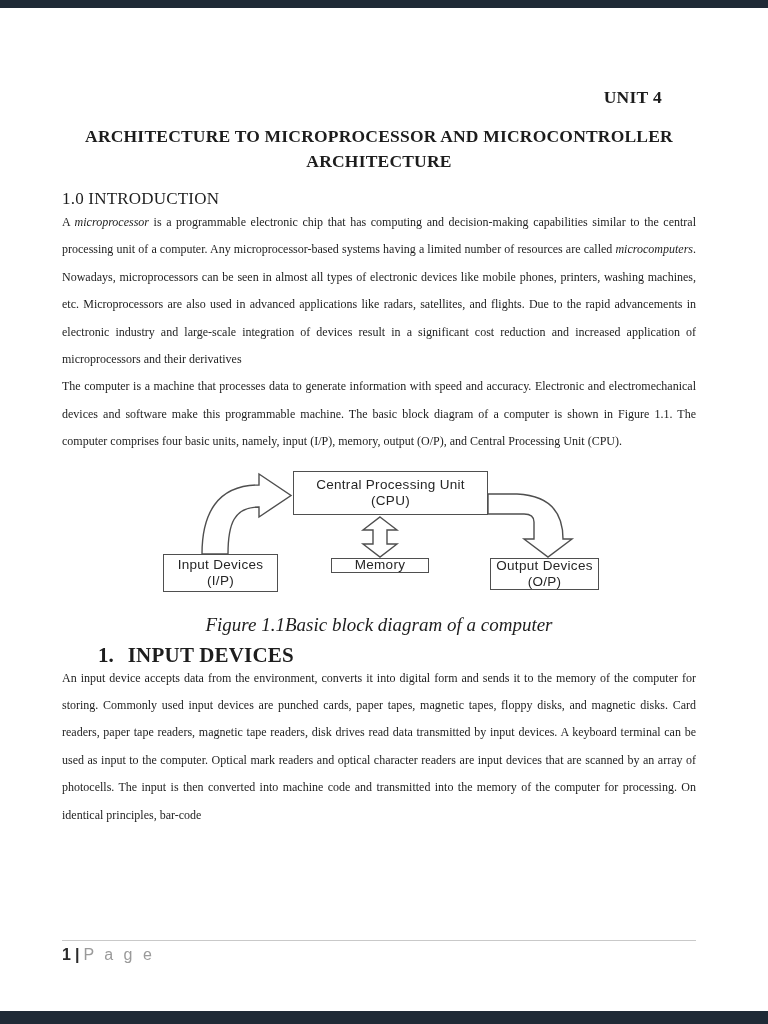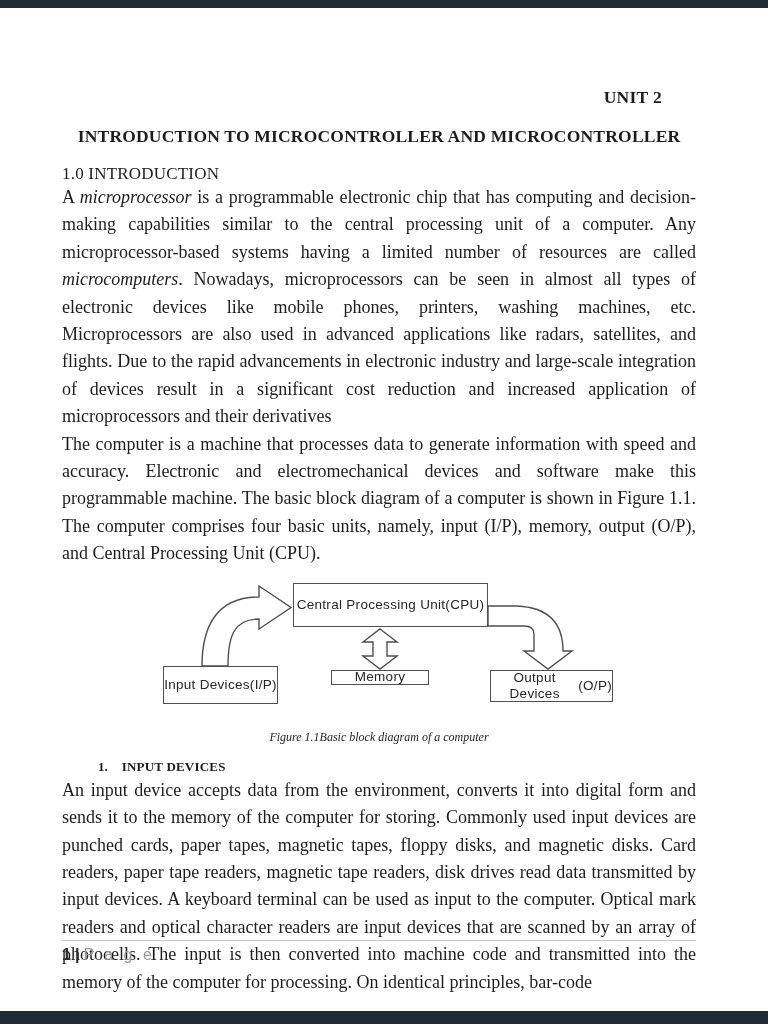--- a/index.html
+++ b/index.html
@@ -13,62 +13,63 @@
   }
   .edge-bar{position:absolute;left:0;width:768px;background:var(--edge);}
   .edge-top{top:0;height:8px;}
   .edge-bottom{bottom:0;height:13px;}
   .content{position:absolute;left:62px;top:0;width:634px;}
   .unit{margin-top:86px;font-size:17.5px;font-weight:bold;text-align:right;
         padding-right:34px;line-height:22px;letter-spacing:.3px;}
   .doc-title{margin-top:16px;text-align:center;font-weight:bold;font-size:17.5px;
         line-height:25px;letter-spacing:.2px;}
   .h-intro{margin-top:15px;font-size:17px;font-weight:normal;line-height:20px;letter-spacing:.2px;}
-  p.body-text{font-size:18px;line-height:27.4px;text-align:justify;}
+  p.body-text{font-size:12px;line-height:27.4px;text-align:justify;}
   .p1{margin-top:0;}
   .p2{margin-top:0;}
   .p3{}
   
   .diagram{position:relative;margin-top:10px;height:136px;}
   .diagram svg{position:absolute;left:0;top:0;}
   .dbox{
     position:absolute;border:1.5px solid var(--line);background:#fff;
-    display:flex;flex-direction:row;align-items:center;justify-content:center;
+    display:flex;flex-direction:column;align-items:center;justify-content:center;
     font-family:"Liberation Sans", sans-serif;font-size:13.5px;line-height:15.5px;
     color:#262626;text-align:center;letter-spacing:.3px;
   }
   .box-cpu{left:231px;top:5px;width:195px;height:44px;}
   .box-input{left:101px;top:88px;width:115px;height:38px;}
   .box-memory{left:269px;top:92px;width:98px;height:15px;}
-  .box-output{left:428px;top:92px;width:123px;height:32px;}
+  .box-output{left:428px;top:92px;width:109px;height:32px;}
   .arrow{fill:#ffffff;stroke:var(--line);stroke-width:1.4;stroke-linejoin:miter;}
-  .caption{margin-top:12px;text-align:center;font-style:italic;font-size:12px;line-height:22px;}
-  .sec-heading{margin-top:9px;padding-left:36px;font-size:13px;font-weight:bold;line-height:20px;}
+  .caption{margin-top:12px;text-align:center;font-style:italic;font-size:19px;line-height:22px;}
+  .sec-heading{margin-top:9px;padding-left:36px;font-size:21px;font-weight:bold;line-height:20px;}
   .sec-heading .sec-label{margin-left:14px;letter-spacing:.2px;}
   
   .footer{
     position:absolute;left:62px;top:940px;width:634px;
     border-top:1px solid var(--rule);padding-top:5px;
     font-family:"Liberation Sans", sans-serif;font-size:16px;
   }
   .footer .num{font-weight:bold;color:#2b2b2b;}
   .footer .sep{color:#2b2b2b;font-weight:bold;margin:0 4px;}
   .footer .pg{color:var(--muted);letter-spacing:3px;}
 </style>
 </head>
 <body>
 
 <div class="edge-bar edge-top"></div>
 
 <div class="content">
 
-  <div class="unit">UNIT 2</div>
+  <div class="unit">UNIT 4</div>
 
   <div class="doc-title">
-    <div>INTRODUCTION TO MICROCONTROLLER AND MICROCONTROLLER</div>
+    <div>ARCHITECTURE TO MICROPROCESSOR AND MICROCONTROLLER</div>
+    <div>ARCHITECTURE</div>
   </div>
 
   <div class="h-intro">1.0 INTRODUCTION</div>
 
   <p class="body-text p1"><span>A </span><i>microprocessor</i><span> is a programmable electronic chip that has computing and decision-making capabilities similar to the central processing unit of a computer. Any microprocessor-based systems having a limited number of resources are called </span><i>microcomputers</i><span>. Nowadays, microprocessors can be seen in almost all types of electronic devices like mobile phones, printers, washing machines, etc. Microprocessors are also used in advanced applications like radars, satellites, and flights. Due to the rapid advancements in electronic industry and large-scale integration of devices result in a significant cost reduction and increased application of microprocessors and their derivatives</span></p>
 
   <p class="body-text p2">The computer is a machine that processes data to generate information with speed and accuracy. Electronic and electromechanical devices and software make this programmable machine. The basic block diagram of a computer is shown in Figure 1.1. The computer comprises four basic units, namely, input (I/P), memory, output (O/P), and Central Processing Unit (CPU).</p>
 
   <div class="diagram">
     <svg width="634" height="136" viewBox="0 0 634 136">

